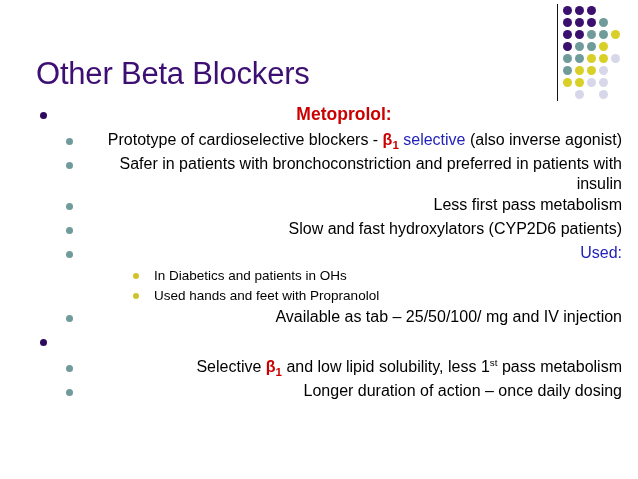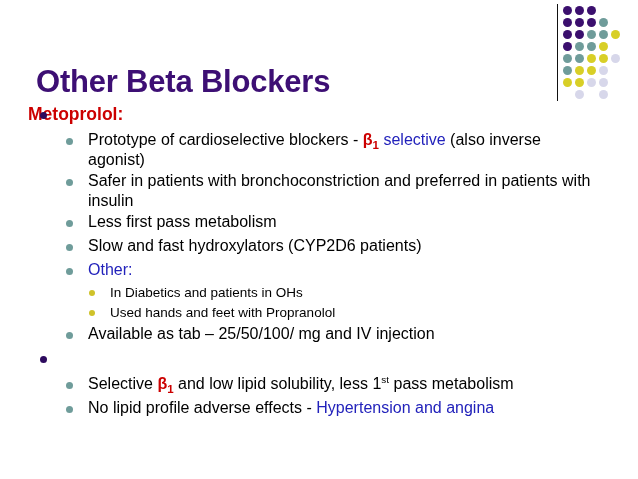--- a/index.html
+++ b/index.html
@@ -43,24 +43,24 @@
     position: absolute;
     width: 9px;
     height: 9px;
     border-radius: 50%;
   }
 
   
   #slide-title {
     position: absolute;
     left: 36px;
-    top: 44px;
+    top: 36px;
     width: 500px;
     font-size: 31px;
-    font-weight: bold;
+    font-weight: normal;
     color: #3d0f74;
     letter-spacing: -0.2px;
     line-height: 1.1;
   }
 
   
   #outline {
     position: absolute;
     left: 0;
     top: 104px;
@@ -75,64 +75,67 @@
   .row .bullet {
     position: absolute;
     border-radius: 50%;
   }
   .row .row-text {
     display: block;
   }
 
   
   .lvl1 {
-    padding-left: 28px;
+    padding-left: 62px;
     padding-right: 12px;
     min-height: 25px;
     margin-bottom: 1px;
+    text-align: center;
   }
   .lvl1 .bullet {
     left: 40px;
     top: 8px;
     width: 7px;
     height: 7px;
     background: #2d0a5e;
   }
   .lvl1 .row-text {
     font-size: 17.5px;
     font-weight: bold;
     color: #cc0000;
     line-height: 1.25;
   }
 
   
   .lvl2 {
     padding-left: 88px;
-    padding-right: 36px;
+    padding-right: 16px;
     min-height: 24px;
     margin-bottom: 0px;
+    text-align: right;
   }
   .lvl2 .bullet {
     left: 66px;
     top: 8px;
     width: 7px;
     height: 7px;
     background: #6f9c9a;
   }
   .lvl2 .row-text {
     font-size: 16px;
     color: #000000;
     line-height: 1.28;
   }
 
   
   .lvl3 {
     padding-left: 110px;
     padding-right: 22px;
     min-height: 20px;
+    margin-left: 44px;
   }
   .lvl3 .bullet {
     left: 89px;
     top: 6px;
     width: 6px;
     height: 6px;
     background: #cfc22a;
   }
   .lvl3 .row-text {
     font-size: 13.5px;
@@ -217,21 +220,21 @@
     <div class="row lvl2">
       <span class="bullet"></span>
       <span class="row-text"><span>Less first pass metabolism</span></span>
     </div>
     <div class="row lvl2">
       <span class="bullet"></span>
       <span class="row-text"><span>Slow and fast hydroxylators (CYP2D6 patients)</span></span>
     </div>
     <div class="row lvl2">
       <span class="bullet"></span>
-      <span class="row-text"><span class="em-blue">Other:</span></span>
+      <span class="row-text"><span class="em-blue">Used:</span></span>
     </div>
     <div class="row lvl3">
       <span class="bullet"></span>
       <span class="row-text"><span>In Diabetics and patients in OHs</span></span>
     </div>
     <div class="row lvl3">
       <span class="bullet"></span>
       <span class="row-text"><span>Used hands and feet with Propranolol</span></span>
     </div>
     <div class="row lvl2">
@@ -240,15 +243,15 @@
     </div>
     <div class="row lvl1">
       <span class="bullet"></span>
     </div>
     <div class="row lvl2">
       <span class="bullet"></span>
       <span class="row-text"><span>Selective </span><span class="em-red">β</span><span class="em-red sub">1</span><span> and low lipid solubility, less 1</span><span class="sup">st</span><span> pass metabolism</span></span>
     </div>
     <div class="row lvl2">
       <span class="bullet"></span>
-      <span class="row-text"><span>No lipid profile adverse effects  - </span><span class="em-blue">Hypertension and angina</span></span>
+      <span class="row-text"><span>Longer duration of action – once daily dosing</span></span>
     </div>
   </div>
 
 </body></html>

